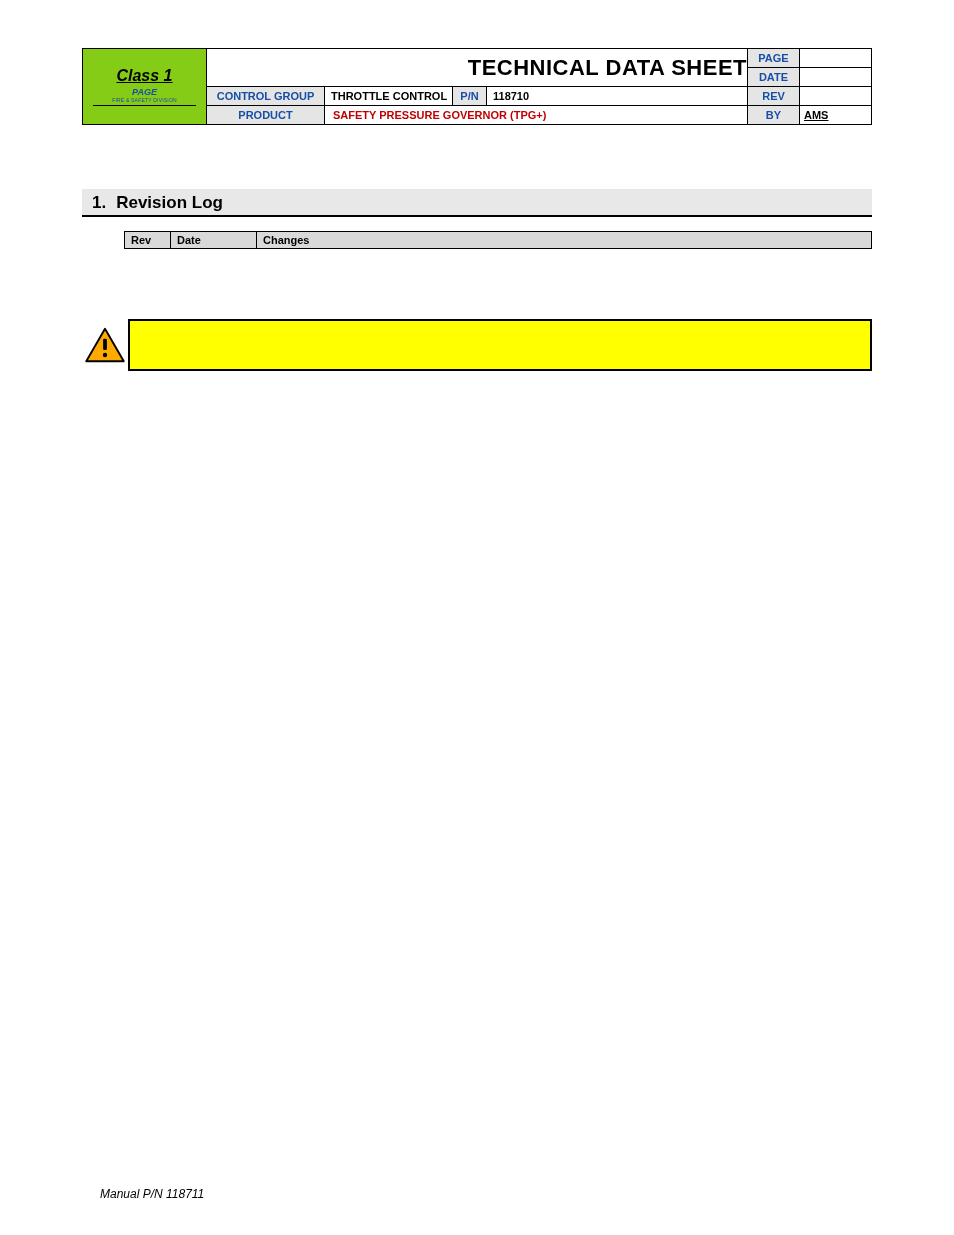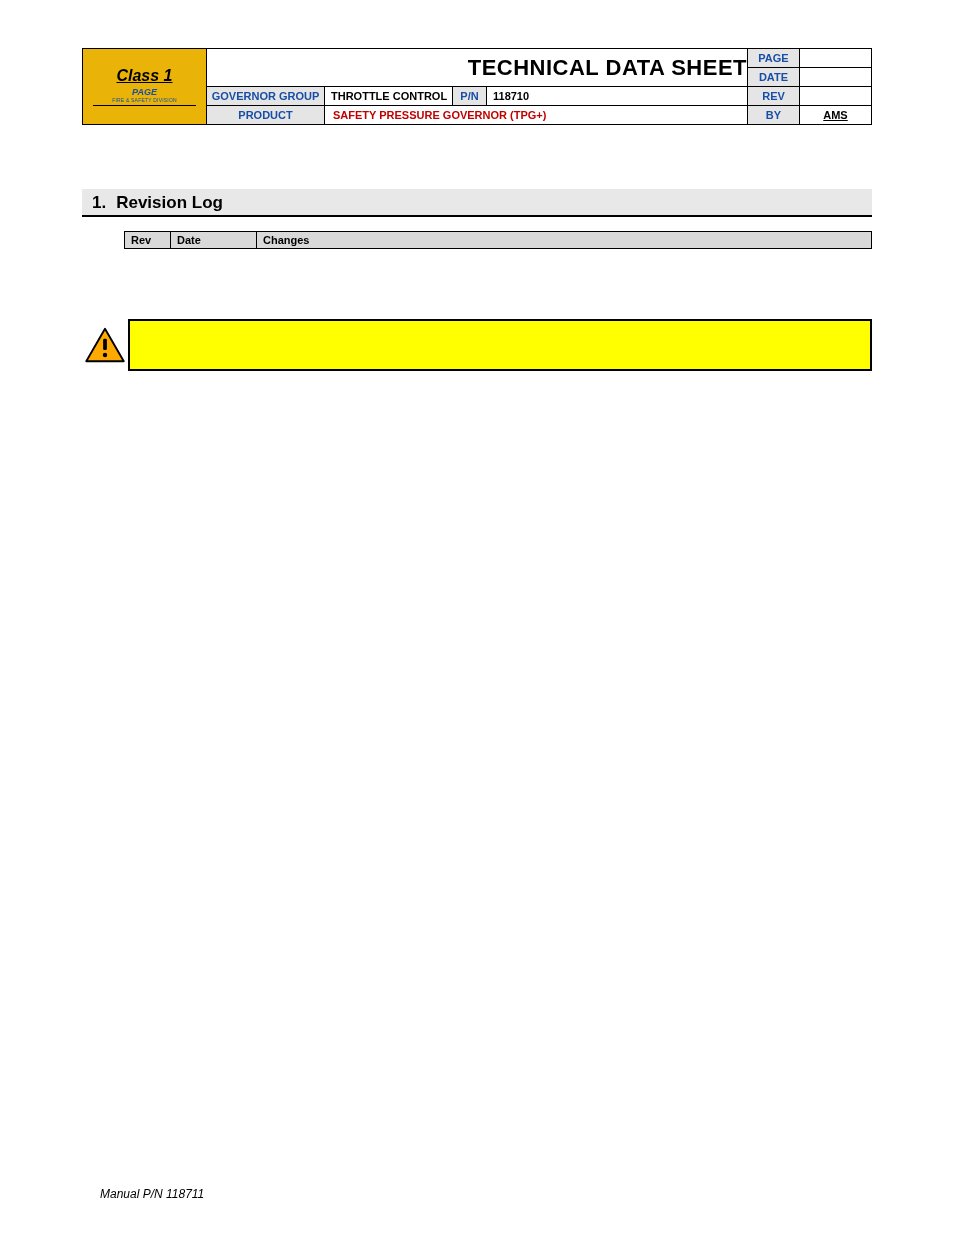--- a/index.html
+++ b/index.html
@@ -24,21 +24,21 @@
     table-layout: fixed;
   }
   table.hdr td {
     border: 1.5px solid #000;
     padding: 0;
     vertical-align: middle;
   }
   .hdr .logo-cell {
     width: 124px;
     text-align: center;
-    background: #eab308;
+    background: #84cc16;
     padding: 6px 4px;
   }
   .hdr .logo-top {
     font-family: "Arial Black", Arial, sans-serif;
     font-style: italic;
     font-weight: 900;
     font-size: 16px;
     color: #000;
     text-decoration: underline;
     white-space: nowrap;
@@ -80,22 +80,22 @@
     font-size: 11px;
     font-weight: bold;
     text-align: left;
     padding: 3px 6px;
     white-space: nowrap;
     margin-top: 11px;
   }
   .hdr .val-center {
     font-size: 11px;
     font-weight: bold;
-    text-align: center;
-    padding: 3px 20px;
+    text-align: left;
+    padding: 3px 4px;
     text-decoration: underline;
   }
   .hdr .prod-val {
     color: #c00000;
     font-weight: bold;
     font-size: 11px;
     padding: 3px 8px;
   }
   .hdr .page-col { width: 52px; }
   .hdr .big-col  { width: 72px; }
@@ -182,21 +182,21 @@
       </td>
       <td class="title-cell" colspan="4" rowspan="2">TECHNICAL DATA SHEET</td>
       <td class="label">PAGE</td>
       <td class="val-center"></td>
     </tr>
     <tr>
       <td class="label">DATE</td>
       <td class="val-center"></td>
     </tr>
     <tr>
-      <td class="label">GOVERNOR GROUP</td>
+      <td class="label">CONTROL GROUP</td>
       <td class="val">THROTTLE CONTROL</td>
       <td class="label">P/N</td>
       <td class="val">118710</td>
       <td class="label">REV</td>
       <td class="val-center"></td>
     </tr>
     <tr>
       <td class="label">PRODUCT</td>
       <td class="prod-val" colspan="3">SAFETY PRESSURE GOVERNOR        (TPG+)</td>
       <td class="label">BY</td>

